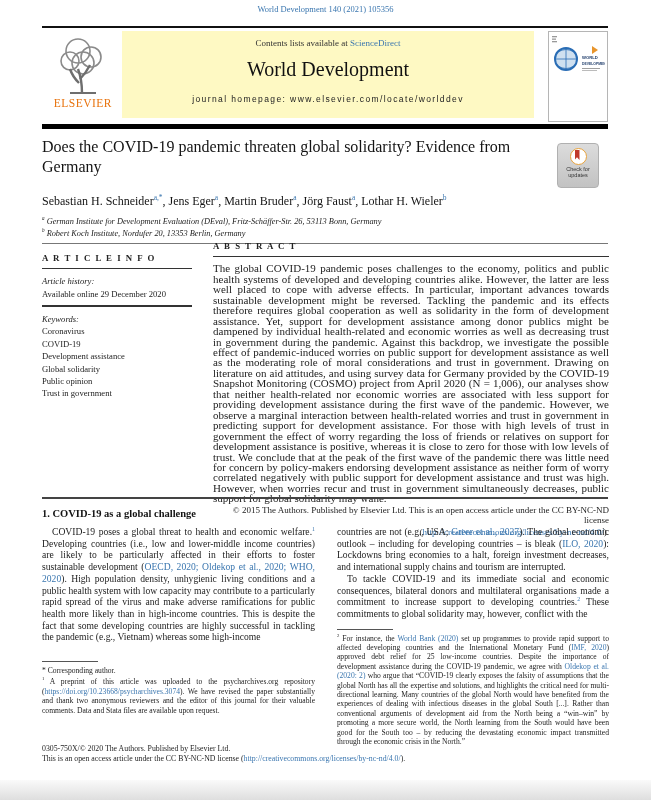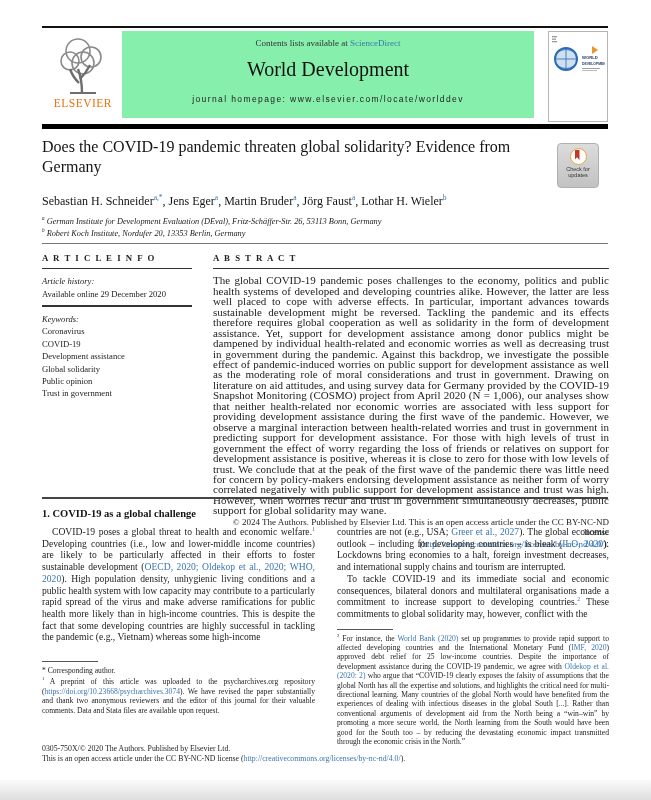--- a/index.html
+++ b/index.html
@@ -11,21 +11,21 @@
   .supl{vertical-align:super;font-size:0.62em;line-height:0;color:#3a76af;}
 
   .citation{position:absolute;top:4px;left:0;width:100%;text-align:center;
             font-size:8.5px;color:#3a76af;}
   .rule-top{position:absolute;top:26px;left:42px;width:566px;height:2px;background:#111;}
 
   .header-row{position:absolute;top:31px;left:42px;width:566px;height:89px;}
   .elsevier-logo{position:absolute;left:0;top:2px;width:70px;height:86px;text-align:right;}
   .elsevier-word{font-family:"Liberation Serif",serif;font-size:11.5px;letter-spacing:0.5px;
                  color:#e8720c;margin-top:-2px;}
-  .masthead-box{position:absolute;left:80px;top:0;width:412px;height:87px;background:#86efac;
+  .masthead-box{position:absolute;left:80px;top:0;width:412px;height:87px;background:#fef9c3;
                 text-align:center;}
   .contents-line{font-size:9px;color:#333;margin-top:7px;}
   .journal-title{font-size:20px;color:#111;margin-top:10px;}
   .homepage-line{font-family:"Liberation Sans",sans-serif;font-size:8.5px;letter-spacing:1.4px;
                  color:#222;margin-top:13px;}
   .cover-box{position:absolute;right:0;top:0;width:58px;height:89px;background:#fff;
              border:1px solid #b5b5b5;}
   .rule-thick{position:absolute;top:124px;left:42px;width:566px;height:5px;background:#000;}
 
   .title{position:absolute;top:137px;left:42px;width:512px;font-size:16px;line-height:1.28;
@@ -38,21 +38,21 @@
   .badge-ribbon{position:absolute;left:4px;top:1px;width:5px;height:10px;background:#c0392b;
                 clip-path:polygon(0 0,100% 0,100% 100%,50% 72%,0 100%);}
   .badge-text{font-family:"Liberation Sans",sans-serif;font-size:5.5px;line-height:1.15;color:#333;}
 
   .authors{position:absolute;top:194px;left:42px;width:540px;font-size:12px;color:#141414;}
   .affils{position:absolute;top:216px;left:42px;width:540px;font-size:8.3px;font-style:italic;
           line-height:1.45;color:#222;}
   .rule-affil{position:absolute;top:243px;left:42px;width:566px;height:1px;background:#777;}
 
   .info-col{position:absolute;top:253px;left:42px;width:150px;}
-  .abs-col{position:absolute;top:253px;left:213px;width:396px;}
+  .abs-col{position:absolute;top:241px;left:213px;width:396px;}
   .mini-header{font-size:8.8px;letter-spacing:1.5px;font-weight:bold;color:#222;}
   .info-rule{height:1.4px;background:#333;margin:5px 0 6px 0;}
   .info-block{font-size:8.6px;line-height:1.45;color:#1c1c1c;}
   .info-label{font-style:italic;}
   .abs-rule{height:1.4px;background:#333;margin:5px 0 6px 0;}
   .abs-text{font-size:11px;line-height:10.45px;text-align:justify;color:#1c1c1c;}
   .abs-copy{font-size:9px;line-height:10.45px;text-align:right;color:#1c1c1c;margin-top:1px;}
 
   .rule-section{position:absolute;top:497px;left:42px;width:566px;height:1.5px;background:#444;}
   .h-section{position:absolute;top:508px;left:42px;font-size:10.5px;font-weight:bold;color:#141414;}
@@ -67,20 +67,21 @@
   .fn-right-wrap{margin-top:9px;}
   .footer-block{position:absolute;top:744px;left:42px;width:566px;font-size:7.8px;line-height:9.6px;}
   .bottom-strip{position:absolute;left:0;bottom:0;width:100%;height:20px;
                 background:linear-gradient(#fafafa,#dedede);}
 </style>
 </head>
 <body>
 
 <div class="page">
 
+  <div class="citation">World Development 140 (2021) 105356</div>
   <div class="rule-top"></div>
 
   <div class="header-row">
     <div class="elsevier-logo">
       <svg width="58" height="62" viewBox="0 0 58 62">
         <g fill="none" stroke="#8a8a8a" stroke-width="1.6">
           <circle cx="24" cy="18" r="12"></circle>
           <circle cx="37" cy="24" r="10"></circle>
           <circle cx="16" cy="28" r="9"></circle>
           <circle cx="29" cy="30" r="11"></circle>
@@ -153,21 +154,21 @@
       <div>Global solidarity</div>
       <div>Public opinion</div>
       <div>Trust in government</div>
     </div>
   </div>
 
   <div class="abs-col">
     <div class="mini-header">A B S T R A C T</div>
     <div class="abs-rule"></div>
     <div class="abs-text">The global COVID-19 pandemic poses challenges to the economy, politics and public health systems of developed and developing countries alike. However, the latter are less well placed to cope with adverse effects. In particular, important advances towards sustainable development might be reversed. Tackling the pandemic and its effects therefore requires global cooperation as well as solidarity in the form of development assistance. Yet, support for development assistance among donor publics might be dampened by individual health-related and economic worries as well as decreasing trust in government during the pandemic. Against this backdrop, we investigate the possible effect of pandemic-induced worries on public support for development assistance as well as the moderating role of moral considerations and trust in government. Drawing on literature on aid attitudes, and using survey data for Germany provided by the COVID-19 Snapshot Monitoring (COSMO) project from April 2020 (N = 1,006), our analyses show that neither health-related nor economic worries are associated with less support for providing development assistance during the first wave of the pandemic. However, we observe a marginal interaction between health-related worries and trust in government in predicting support for development assistance. For those with high levels of trust in government the effect of worry regarding the loss of friends or relatives on support for development assistance is positive, whereas it is close to zero for those with low levels of trust. We conclude that at the peak of the first wave of the pandemic there was little need for concern by policy-makers endorsing development assistance as neither form of worry correlated negatively with public support for development assistance and trust was high. However, when worries recur and trust in government simultaneously decreases, public support for global solidarity may wane.</div>
-    <div class="abs-copy">© 2024 The Authors. Published by Elsevier Ltd. This is an open access article under the CC BY-NC-ND license</div>
+    <div class="abs-copy">© 2015 The Authors. Published by Elsevier Ltd. This is an open access article under the CC BY-NC-ND license</div>
     <div class="abs-copy"><span>(</span><span class="lnk">http://creativecommons.org/licenses/by-nc-nd/4.0/</span><span>).</span></div>
   </div>
 
   <div class="rule-section"></div>
   <div class="h-section">1. COVID-19 as a global challenge</div>
 
   <div class="col-left body-col">
     <p><span>COVID-19 poses a global threat to health and economic welfare.</span><span class="supl">1</span><span> Developing countries (i.e., low and lower-middle income countries) are likely to be particularly affected in their efforts to foster sustainable development (</span><span class="lnk">OECD, 2020; Oldekop et al., 2020; WHO, 2020</span><span>). High population density, unhygienic living conditions and a public health system with low capacity may contribute to a particularly rapid spread of the virus and make adverse ramifications for public health more likely than in high-income countries. This is despite the fact that some developing countries are highly successful in tackling the pandemic (e.g., Vietnam) whereas some high-income</span></p>
   </div>
 

